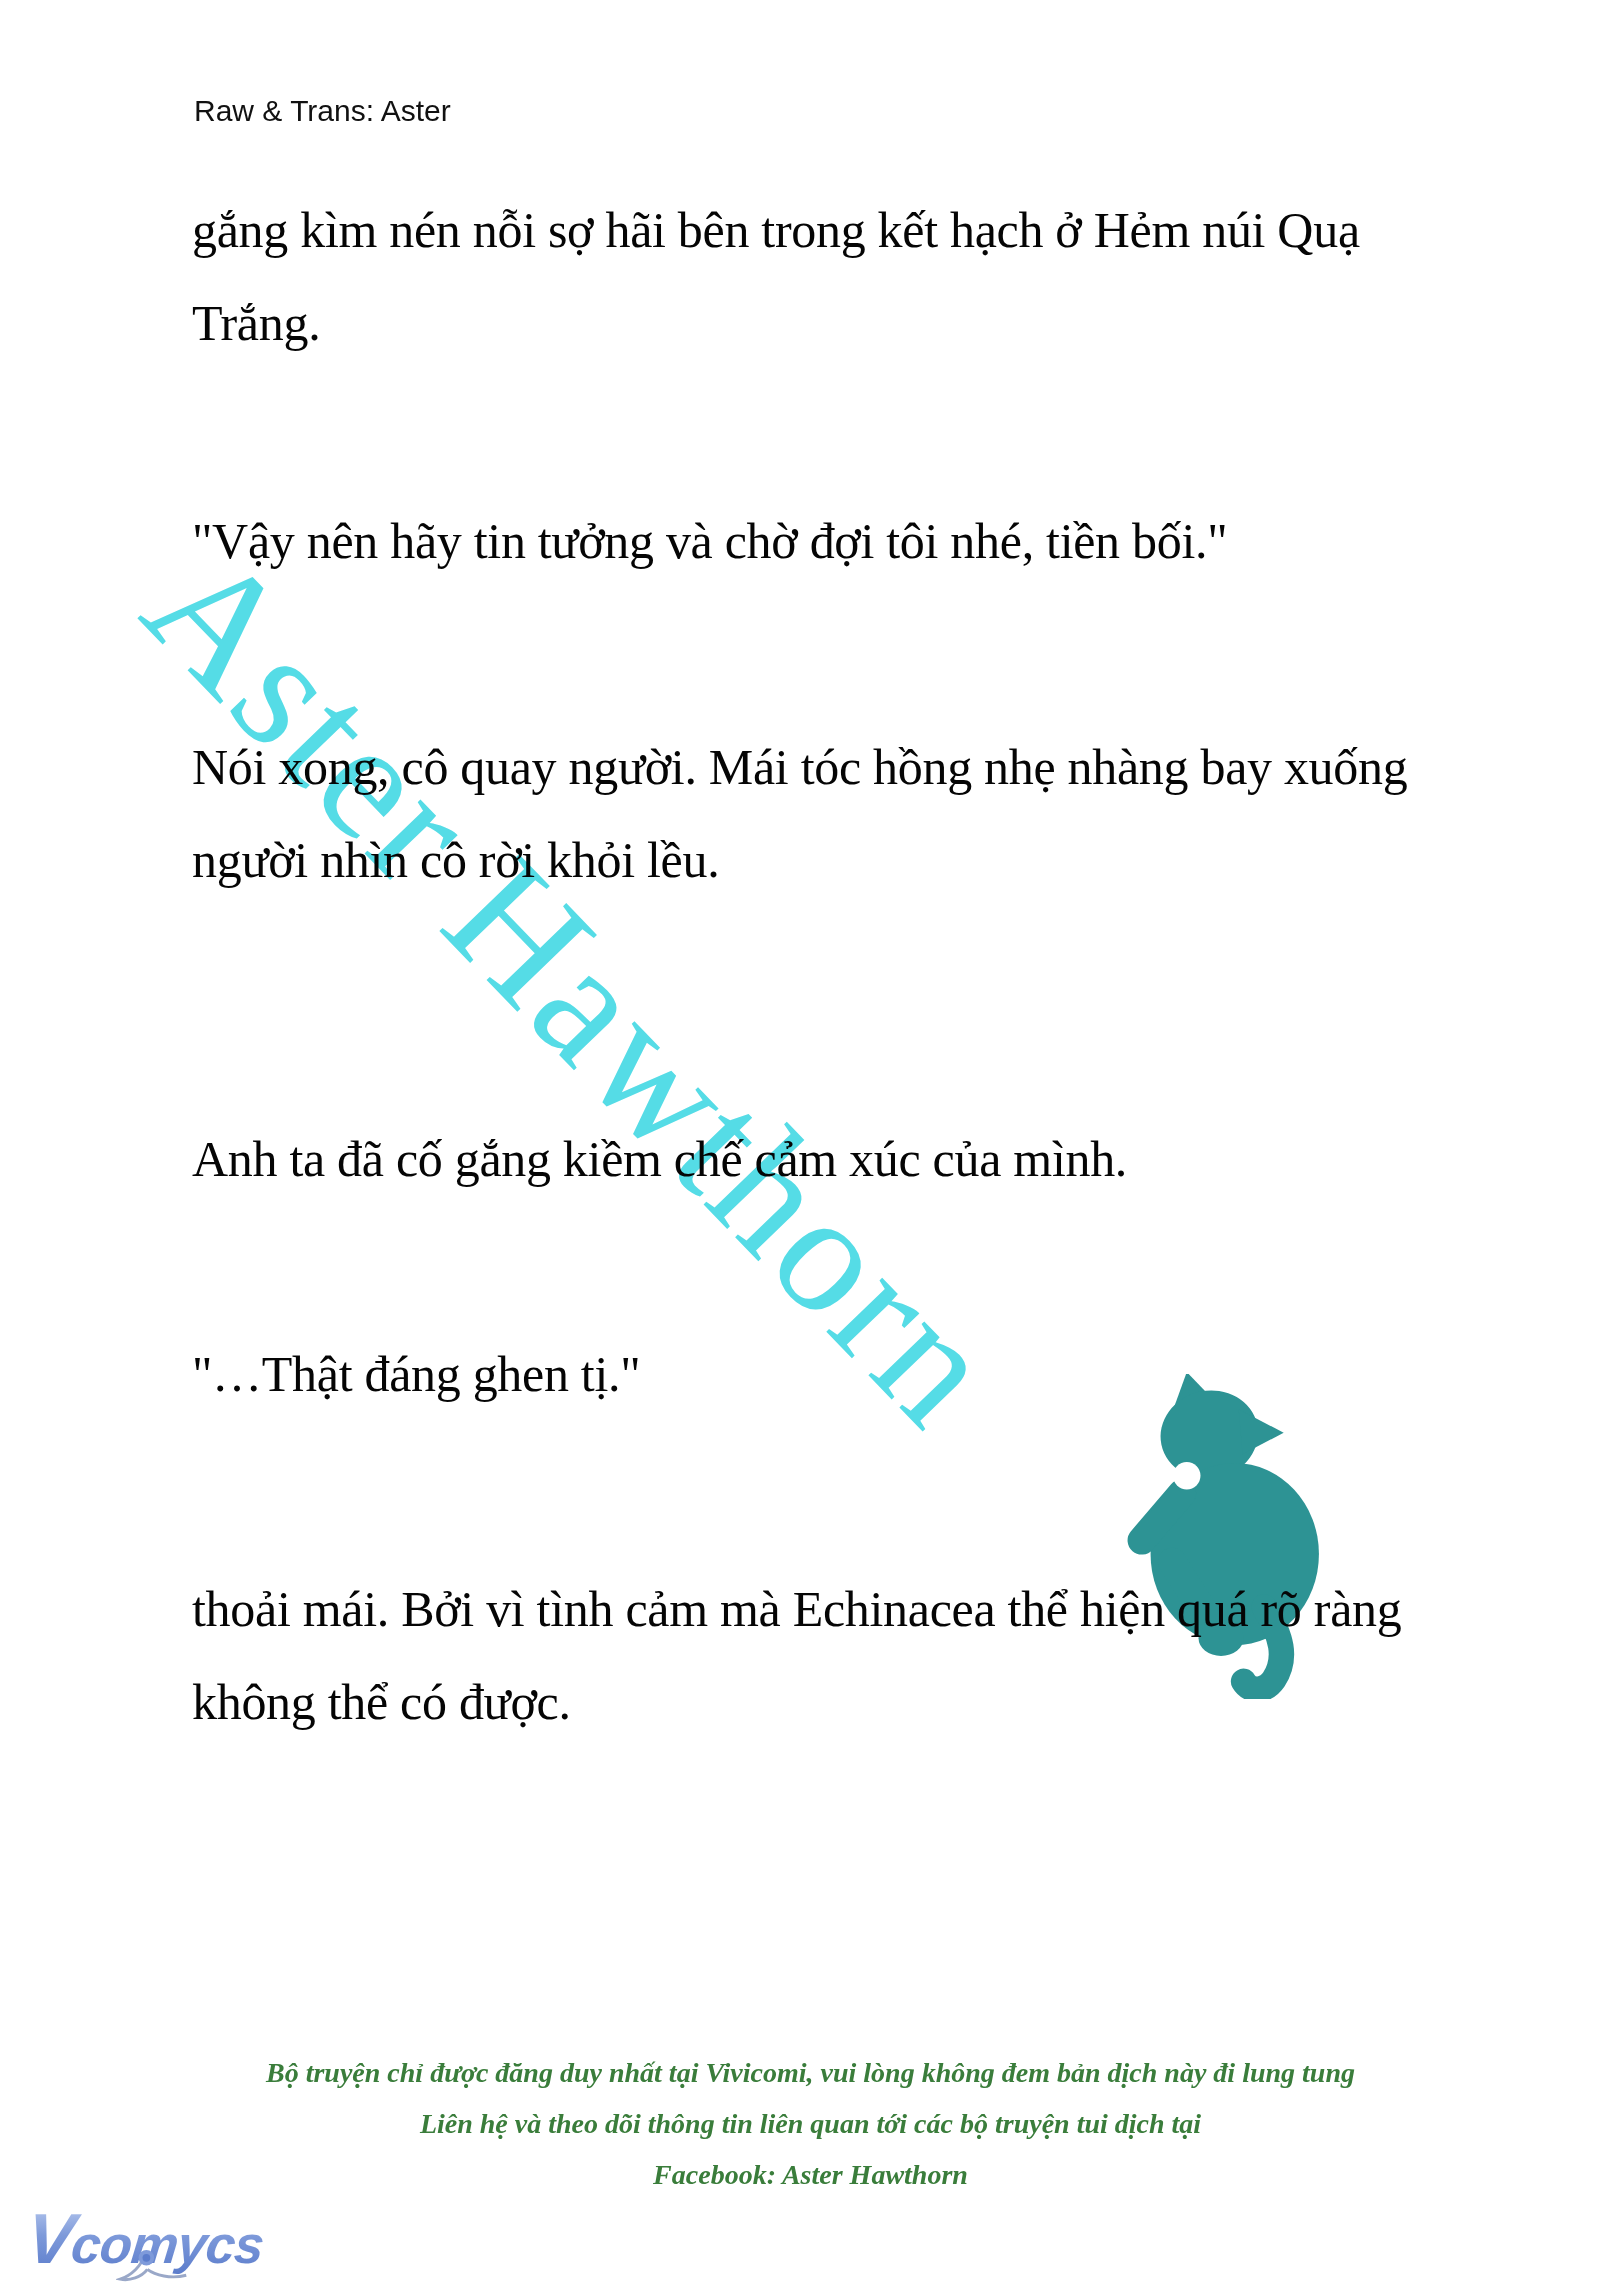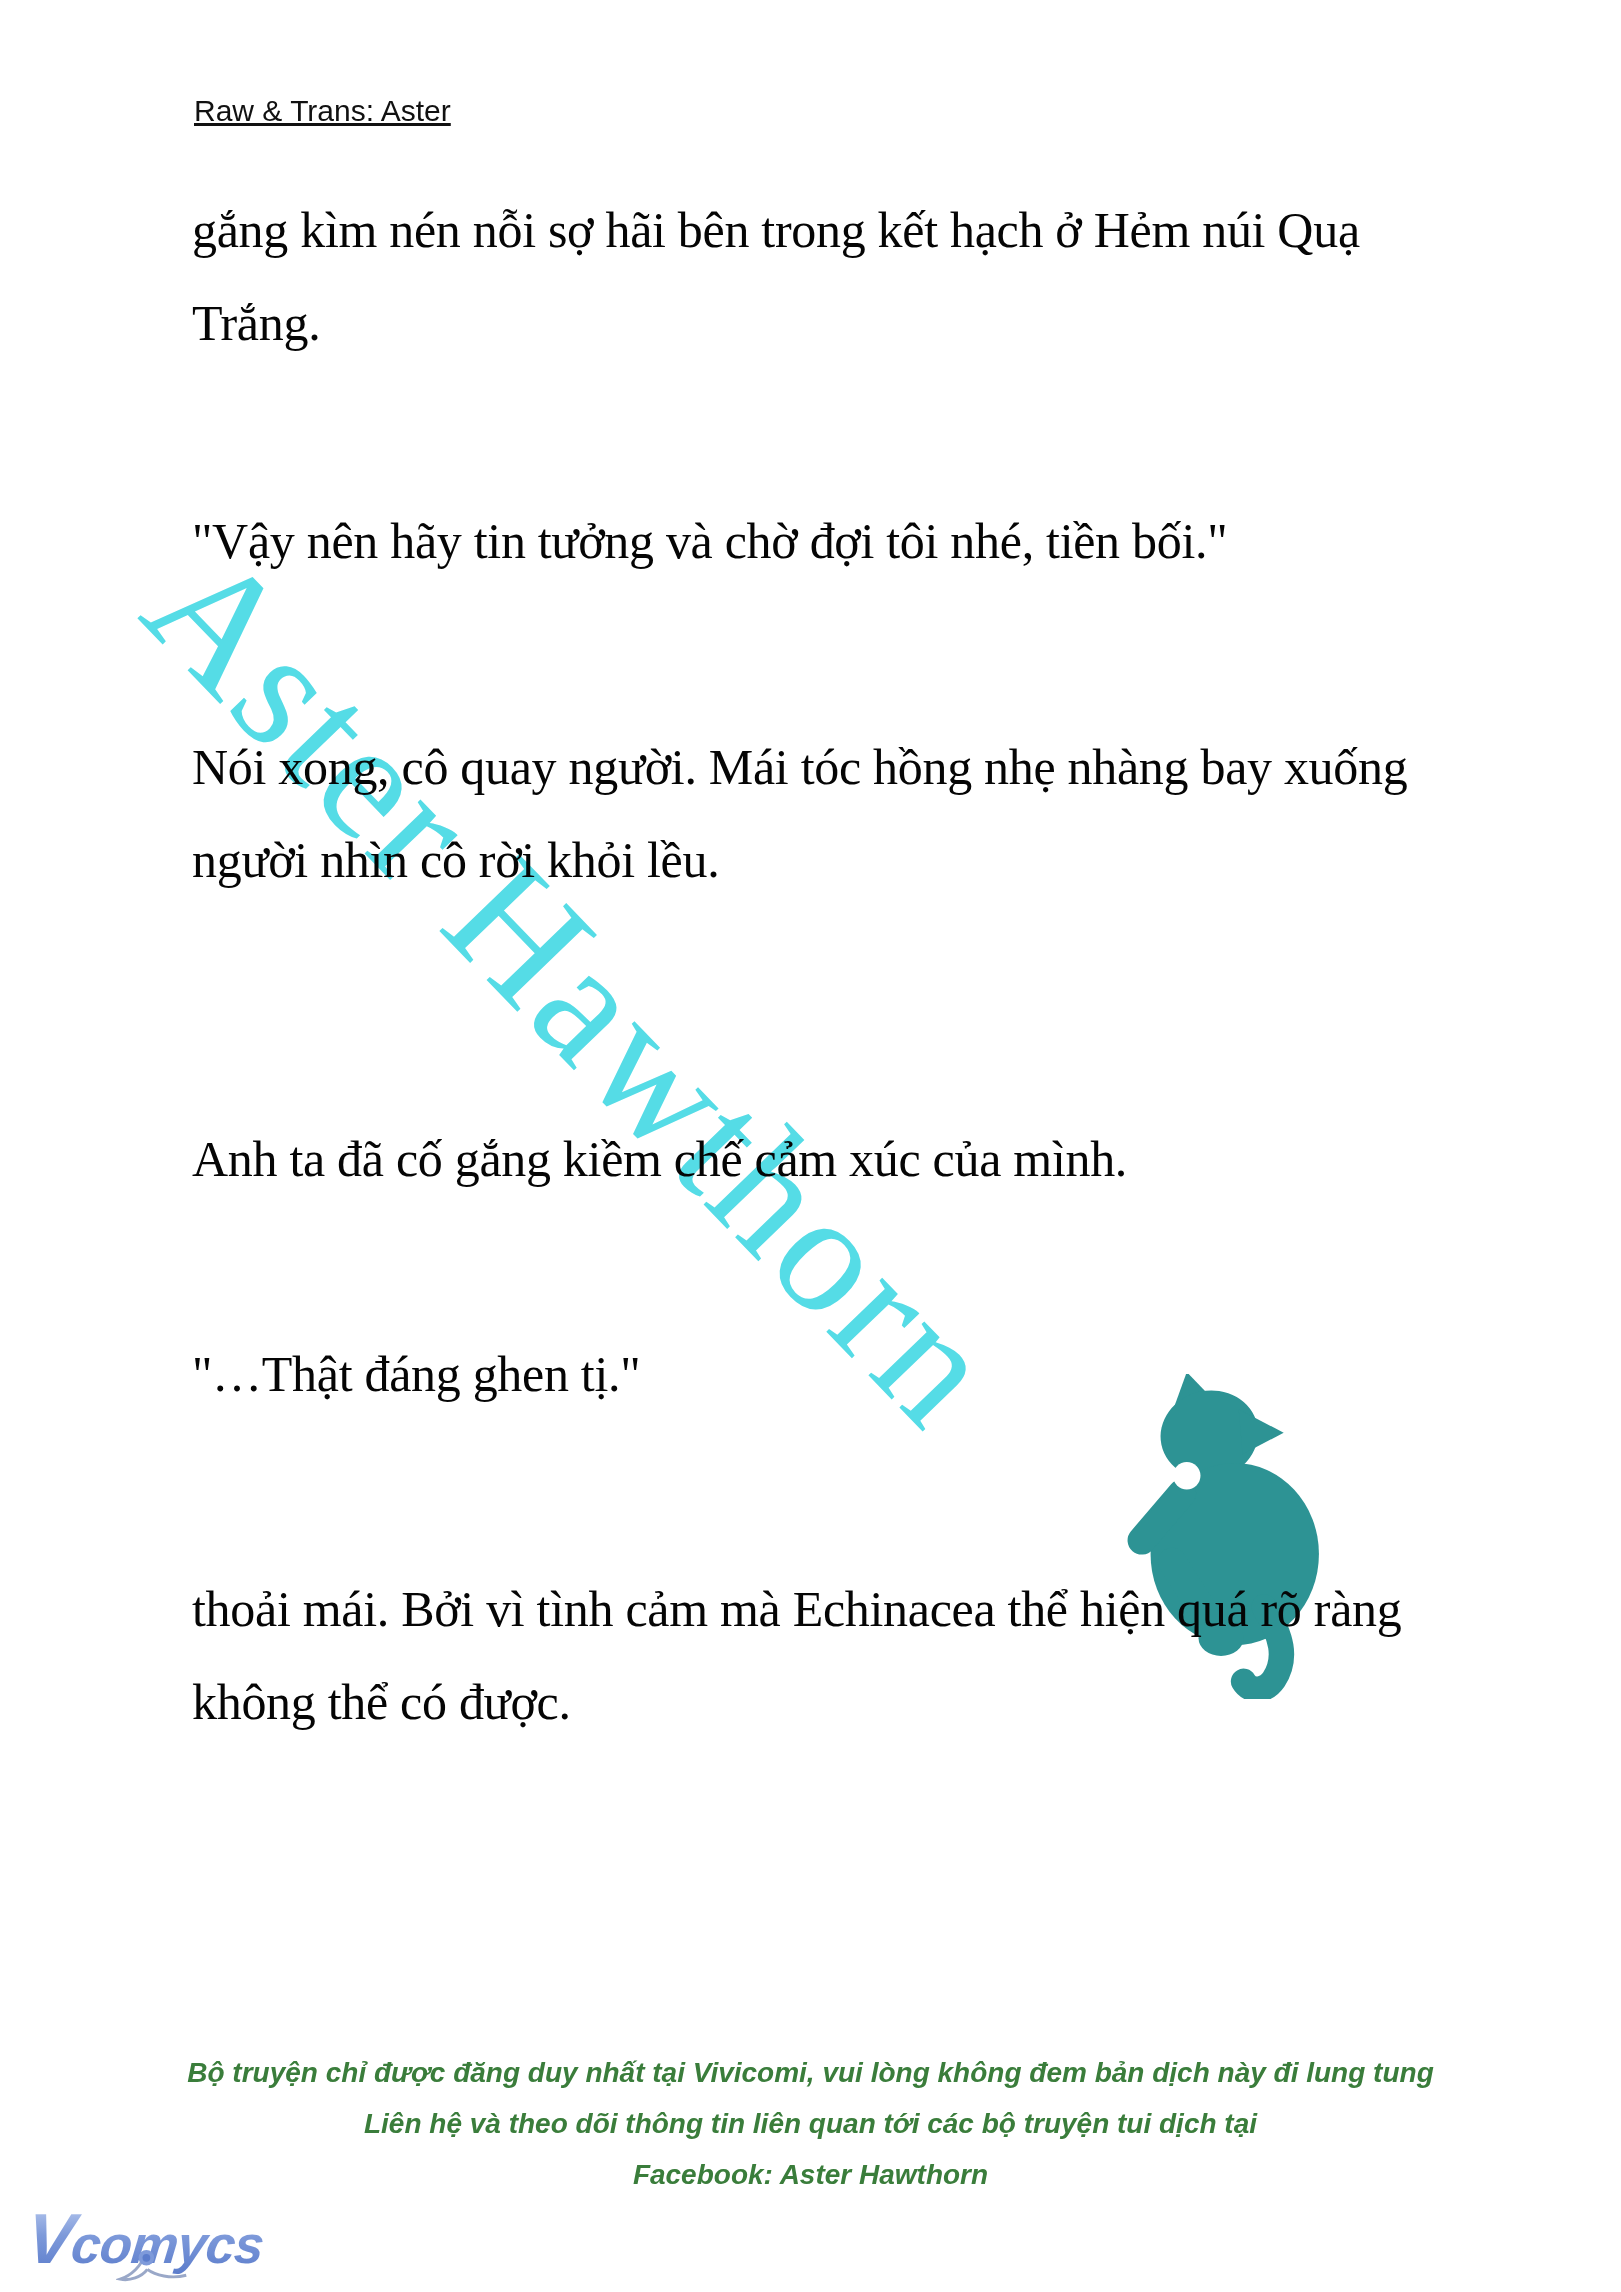--- a/index.html
+++ b/index.html
@@ -8,21 +8,21 @@
     width:1621px;height:2293px;
     background:#ffffff;
     overflow:hidden;
     font-family:"Liberation Serif", serif;
   }
   
   .credit{
     position:absolute;left:194px;top:94px;
     font-family:"Liberation Sans", sans-serif;
     font-size:30px;color:#111;
-    z-index:2;white-space:nowrap;text-decoration:underline;
+    z-index:2;white-space:nowrap;
   }
   
   .watermark{
     position:absolute;left:247px;top:510px;
     font-family:"Liberation Serif", serif;
     font-size:169px;
     color:#55dce6;
     white-space:nowrap;
     transform:rotate(46deg);
     transform-origin:left top;
@@ -37,21 +37,21 @@
     white-space:nowrap;letter-spacing:-0.3px;
   }
   .p1{top:176px;} .p2{top:487px;} .p3{top:713px;font-family:Liberation Serif, serif;}
   .p4{top:1105px;} .p5{top:1320px;} .p6{top:1555px;}
   
   .cat{position:absolute;left:1125px;top:1374px;z-index:0;}
   
   .footer{
     position:absolute;left:0;right:0;top:2047px;
     text-align:center;z-index:1;
-    font-family:Liberation Sans, sans-serif;
+    font-family:Liberation Serif, serif;
     font-style:italic;font-weight:bold;
     color:#3a7d3b;
   }
   .fline{font-size:28px;line-height:51px;white-space:nowrap;}
   
   .logo{
     position:absolute;left:27.4px;top:2203px;z-index:1;
     font-family:"Liberation Sans", sans-serif;
     font-weight:bold;font-style:italic;
     transform:skewX(-6deg);

